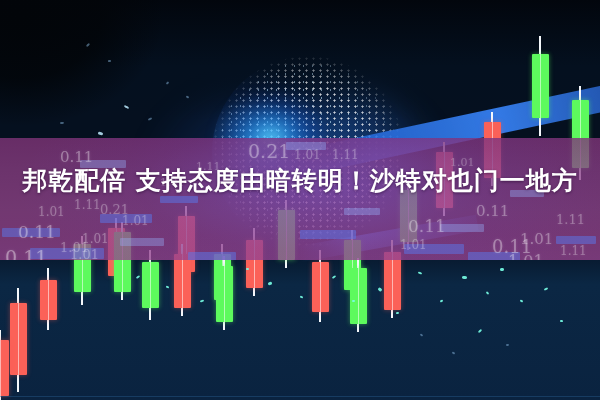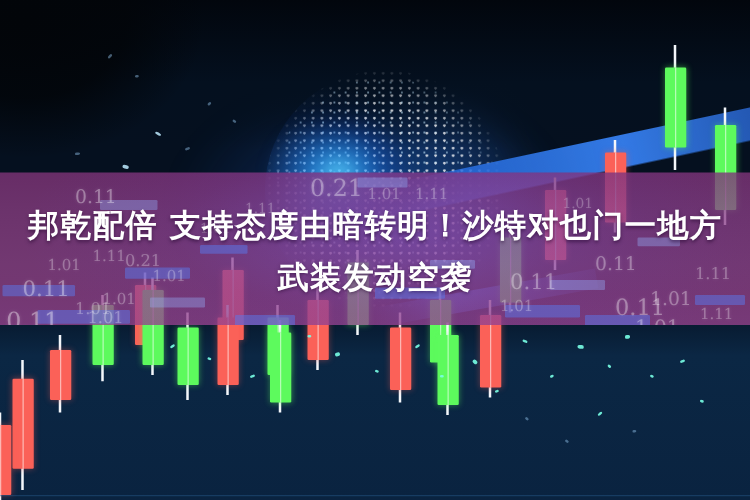--- a/index.html
+++ b/index.html
@@ -388,16 +388,15 @@
         <div class="band-num" style="left: 508px; top: 114px; font-size: 16px; opacity: 0.58;">1.01</div>
         <div class="band-num" style="left: 400px; top: 100px; font-size: 12px; opacity: 0.5;">1.01</div>
         <div class="band-num" style="left: 450px; top: 18px; font-size: 11px; opacity: 0.45;">1.01</div>
         <div class="band-num" style="left: 196px; top: 22px; font-size: 11px; opacity: 0.45;">1.11</div>
         <div class="band-num" style="left: 160px; top: 38px; font-size: 11px; opacity: 0.45;">1.01</div>
       </div>
   </div>
 
   <div class="headline">
     <span class="l1">邦乾配倍 支持态度由暗转明！沙特对也门一地方</span>
-    <span class="l2">武装发动空袭</span>
   </div>
 
 </div>
 
 </body></html>

